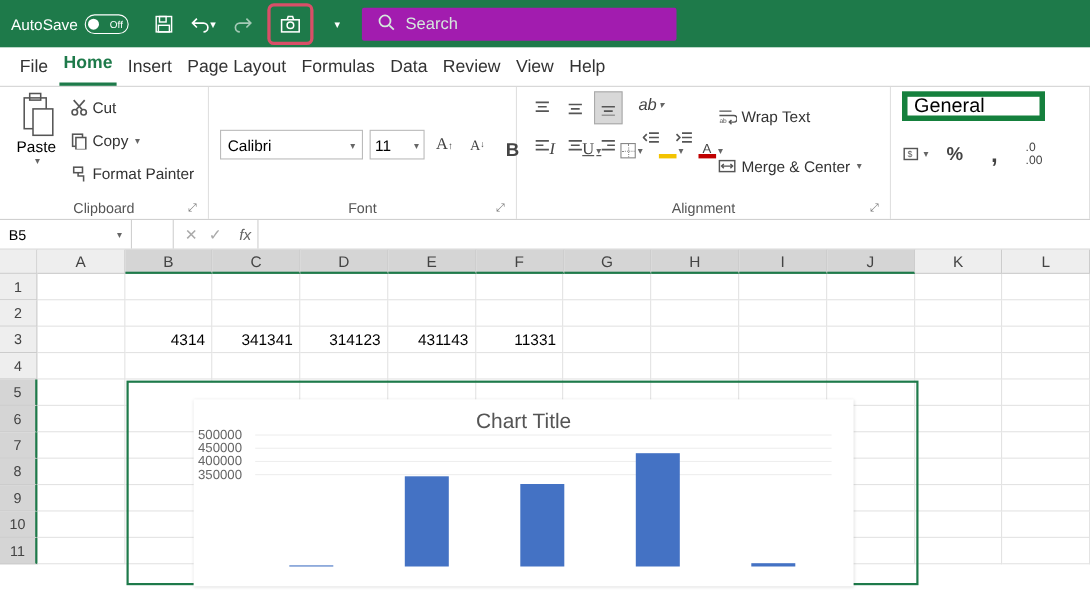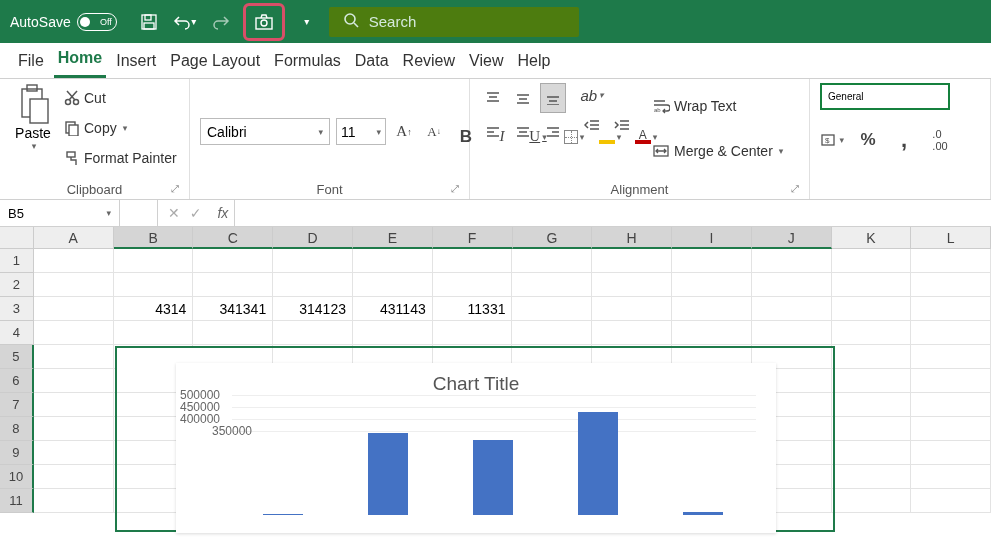--- a/index.html
+++ b/index.html
@@ -9,21 +9,21 @@
 .titlebar { height: 43px; background: #1e7a4a; display: flex; align-items: center; color: #fff; font-size: 14px; }
 .autosave-region { display: flex; align-items: center; gap: 6px; padding: 0 10px; }
 .autosave-toggle { width: 40px; height: 18px; border: 1px solid #fff; border-radius: 9px; display: flex; align-items: center; justify-content: flex-end; padding-right: 4px; font-size: 9px; position: relative; }
 .autosave-toggle::before { content: ""; width: 10px; height: 10px; background: #fff; border-radius: 50%; position: absolute; left: 2px; }
 .qat { display: flex; align-items: center; gap: 8px; padding: 0 8px; }
 .qat-btn { width: 28px; height: 28px; display: flex; align-items: center; justify-content: center; color: #fff; cursor: pointer; border-radius: 3px; }
 .qat-btn svg { stroke: #fff; fill: none; }
 .qat-highlight { border: 3px solid #d94f68; border-radius: 6px; padding: 2px 4px; }
 .qat-drop { font-size: 10px; }
 .titlecenter { flex: 1; text-align: center; }
-.searchbar { width: 250px; height: 30px; background: #4d7c0f; border-radius: 2px; display: flex; align-items: center; gap: 10px; padding: 0 14px; color: #d5e9dd; font-size: 15px; }
+.searchbar { width: 286px; height: 30px; background: #a21caf; border-radius: 2px; display: flex; align-items: center; gap: 10px; padding: 0 14px; color: #d5e9dd; font-size: 15px; }
 
 
 .tabs { height: 36px; display: flex; align-items: flex-end; padding-left: 14px; gap: 6px; font-size: 16px; color: #333; border-bottom: 1px solid #d0d0d0; }
 .tab { padding: 6px 4px 8px 4px; cursor: pointer; }
 .tab.active { color: #1e7a4a; border-bottom: 3px solid #1e7a4a; font-weight: 600; }
 
 
 .ribbon { height: 120px; display: flex; background: #fff; }
 .group { border-right: 1px solid #e0e0e0; padding: 4px 10px 2px 10px; display: flex; flex-direction: column; }
 .group-body { flex: 1; display: flex; align-items: flex-start; gap: 8px; }
@@ -48,21 +48,21 @@
 .fontcolorbox { width: 16px; height: 14px; border-bottom: 4px solid #c00000; font-size: 12px; text-align: center; line-height: 10px; }
 .borderbox { width: 14px; height: 14px; border: 1px solid #888; position: relative; }
 .borderbox::before { content: ""; position: absolute; left: 50%; top: 0; bottom: 0; border-left: 1px dotted #888; }
 .borderbox::after { content: ""; position: absolute; top: 50%; left: 0; right: 0; border-top: 1px dotted #888; }
 
 .align-grid { display: grid; grid-template-columns: repeat(3, 26px); grid-template-rows: repeat(2, 30px); gap: 4px; }
 .align-cell { display: flex; align-items: center; justify-content: center; cursor: pointer; }
 .align-cell svg { stroke: #555; }
 .align-cell.sel { background: #d8d8d8; border: 1px solid #aaa; }
 
-.nf-select { width: 130px; height: 27px; border: 2px solid #15803d; font-size: 10px; padding: 0 6px; display: flex; align-items: center; justify-content: space-between; background: #fff; }
+.nf-select { width: 130px; height: 27px; border: 5px solid #15803d; font-size: 18px; padding: 0 6px; display: flex; align-items: center; justify-content: space-between; background: #fff; }
 .num-row { display: flex; gap: 12px; align-items: center; padding-top: 10px; }
 
 
 .fxrow { height: 28px; display: flex; align-items: stretch; border-top: 1px solid #d0d0d0; border-bottom: 1px solid #d0d0d0; }
 .namebox { width: 120px; border-right: 1px solid #d0d0d0; display: flex; align-items: center; justify-content: space-between; padding: 0 8px; font-size: 13px; }
 .fx-sep { width: 38px; border-right: 1px solid #d0d0d0; }
 .fx-btns { display: flex; align-items: center; gap: 10px; padding: 0 10px; color: #aaa; font-size: 14px; }
 .fx-label { font-style: italic; font-size: 14px; color: #666; padding: 0 6px; display: flex; align-items: center; }
 .fx-input { flex: 1; border-left: 1px solid #d0d0d0; }
 
@@ -541,21 +541,21 @@
   <div class="chart-emb">
     <div class="chart-title">Chart Title</div>
     <div class="chart-body" id="chartbody">
         <div class="gridline" style="top: 0%;"></div>
         <div class="ylab" style="top: 0%;">500000</div>
         <div class="gridline" style="top: 10%;"></div>
         <div class="ylab" style="top: 10%;">450000</div>
         <div class="gridline" style="top: 20%;"></div>
         <div class="ylab" style="top: 20%;">400000</div>
         <div class="gridline" style="top: 30%;"></div>
-        <div class="ylab" style="top: 30%; margin-left: 32px;">350000</div>
+        <div class="ylab" style="top: 30%;">350000</div>
         <div class="bar" style="left: 6%; height: 0.8628%;"></div>
         <div class="bar" style="left: 26%; height: 68.2682%;"></div>
         <div class="bar" style="left: 46%; height: 62.8246%;"></div>
         <div class="bar" style="left: 66%; height: 86.2286%;"></div>
         <div class="bar" style="left: 86%; height: 2.2662%;"></div>
       </div>
   </div>
 </div>
 
 </body></html>

